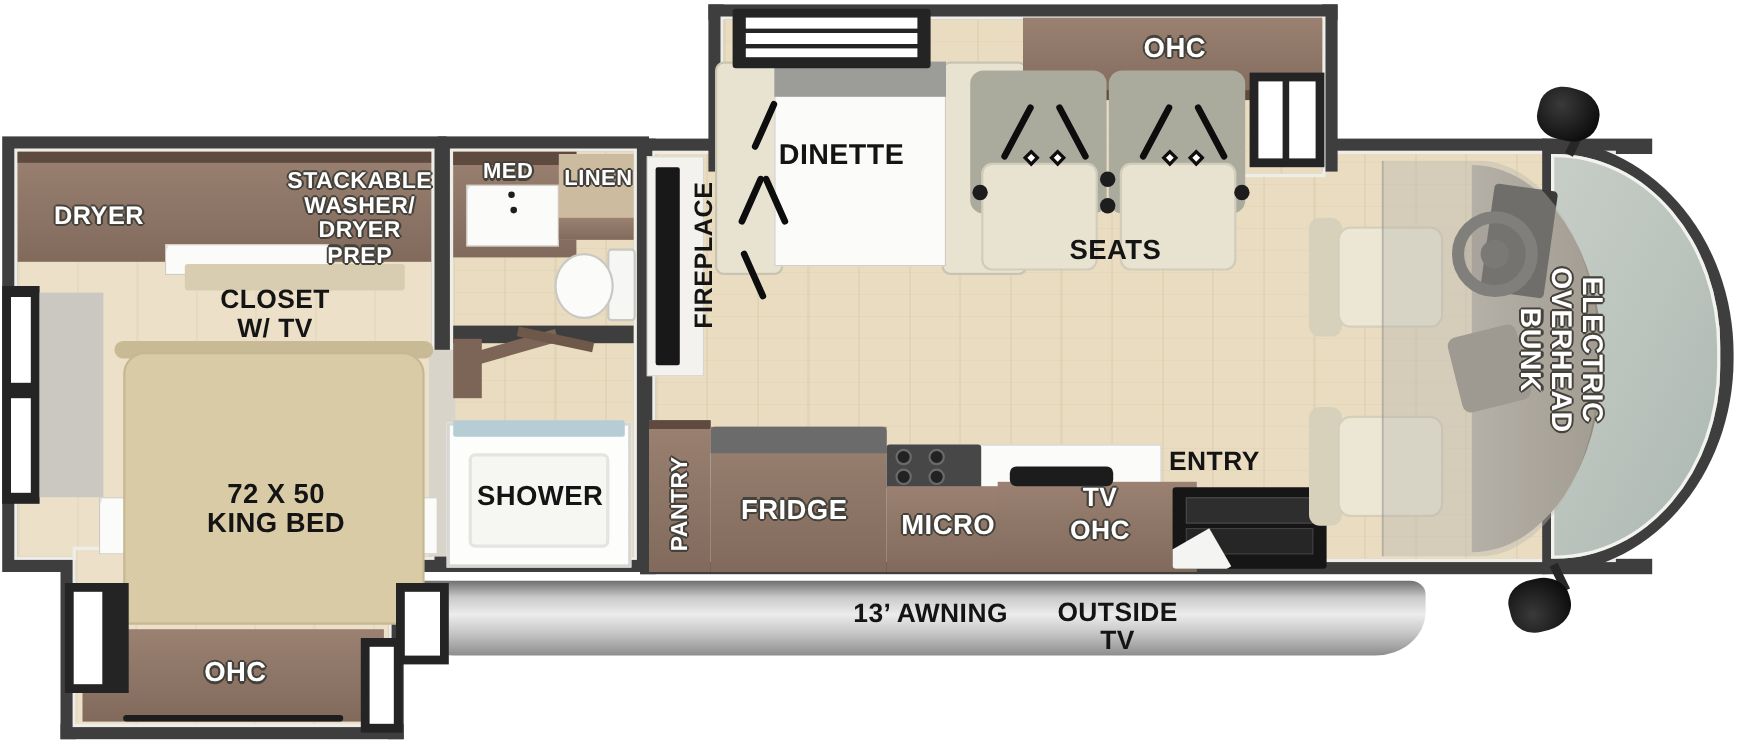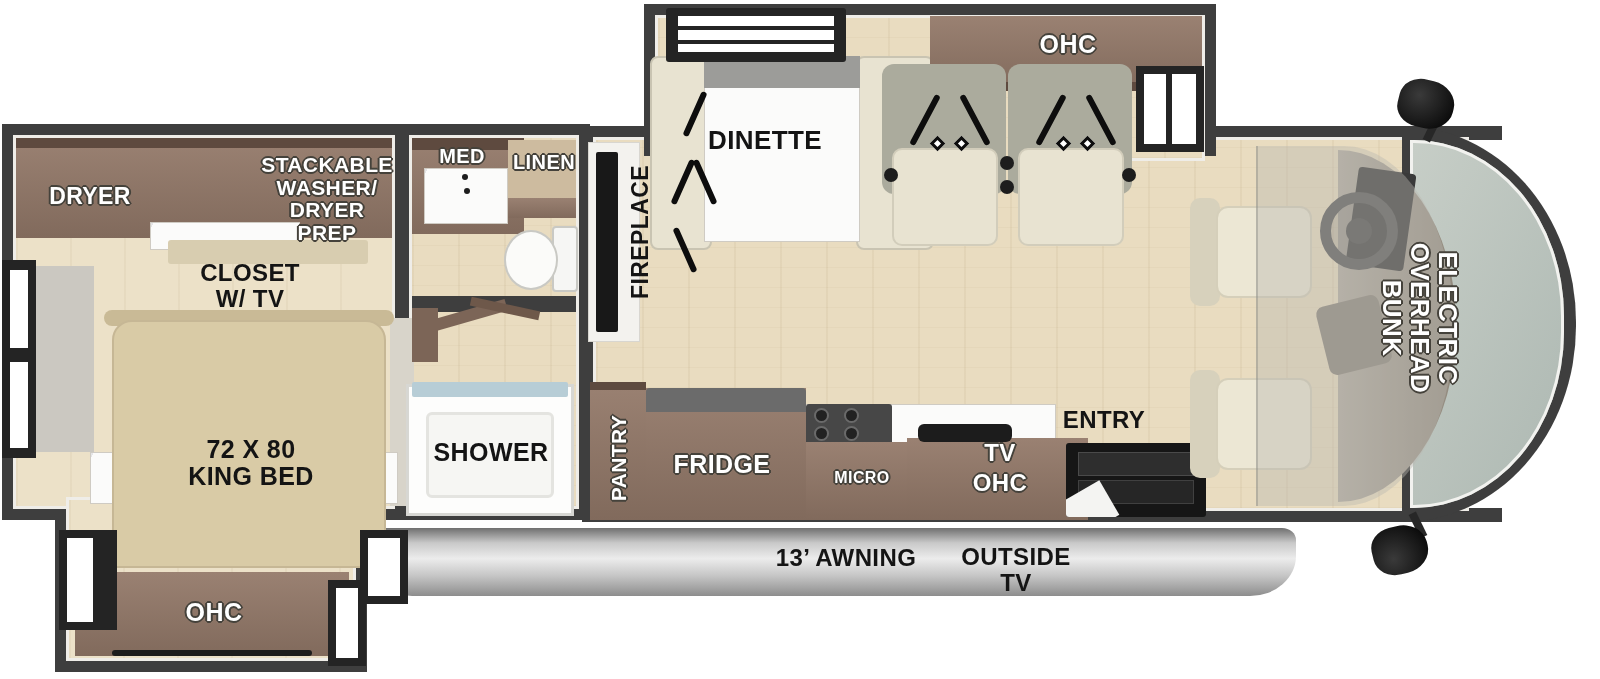--- a/index.html
+++ b/index.html
@@ -205,21 +205,21 @@
 
   <div class="pin" style="left:250px;top:286px;">
     <div class="lbl bk" style="font-size:24px;">
       <div>CLOSET</div>
         <div>W/ TV</div>
     </div>
   </div>
 
   <div class="pin" style="left:251px;top:463px;">
     <div class="lbl bk" style="font-size:25px;">
-      <div>72 X 80</div>
+      <div>72 X 50</div>
         <div>KING BED</div>
     </div>
   </div>
 
   <div class="pin" style="left:214px;top:612px;">
       <div class="lbl wt" style="font-size:25px;">OHC</div>
     </div>
 
   <div class="pin" style="left:462px;top:157px;">
       <div class="lbl wt" style="font-size:20px;">MED</div>
@@ -238,31 +238,32 @@
   <div class="pin" style="left:765px;top:140px;">
       <div class="lbl bk" style="font-size:26px;">DINETTE</div>
     </div>
 
   <div class="pin" style="left:1068px;top:44px;">
       <div class="lbl wt" style="font-size:25px;">OHC</div>
     </div>
 
   <div class="pin" style="left:1014px;top:228px;">
     <div class="lbl bk" style="font-size:25px;">
+        <div>SEATS</div>
     </div>
   </div>
 
   <div class="pin" style="left:619px;top:458px;">
       <div class="lbl wt" style="--r:-90deg;font-size:21px;">PANTRY</div>
     </div>
   <div class="pin" style="left:722px;top:464px;">
       <div class="lbl wt" style="font-size:25px;">FRIDGE</div>
     </div>
   <div class="pin" style="left:862px;top:478px;">
-      <div class="lbl wt" style="font-size:16px;">MICRO</div>
+      <div class="lbl wt" style="font-size:25px;">MICRO</div>
     </div>
 
   <div class="pin" style="left:1000px;top:468px;">
     <div class="lbl wt" style="font-size:24px;line-height:1.25;">
       <div>TV</div>
         <div>OHC</div>
     </div>
   </div>
 
   <div class="pin" style="left:1104px;top:420px;">

